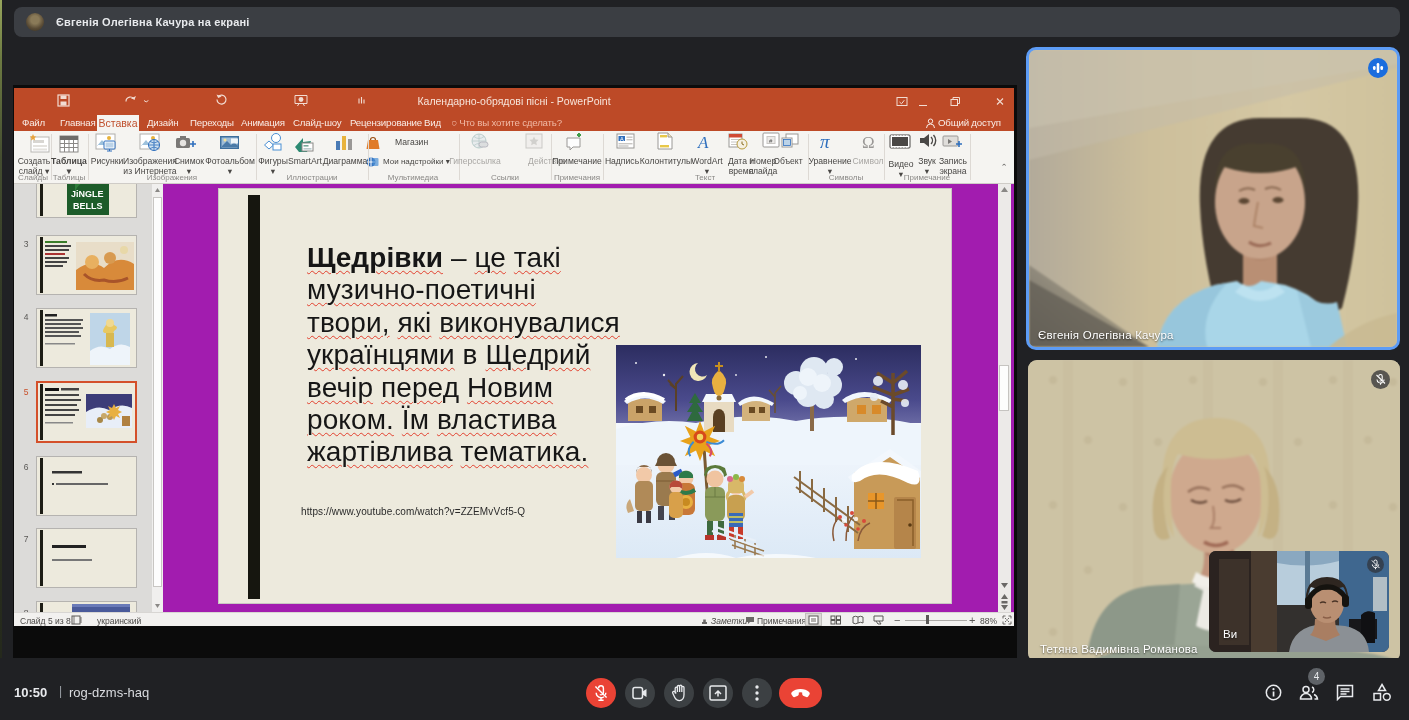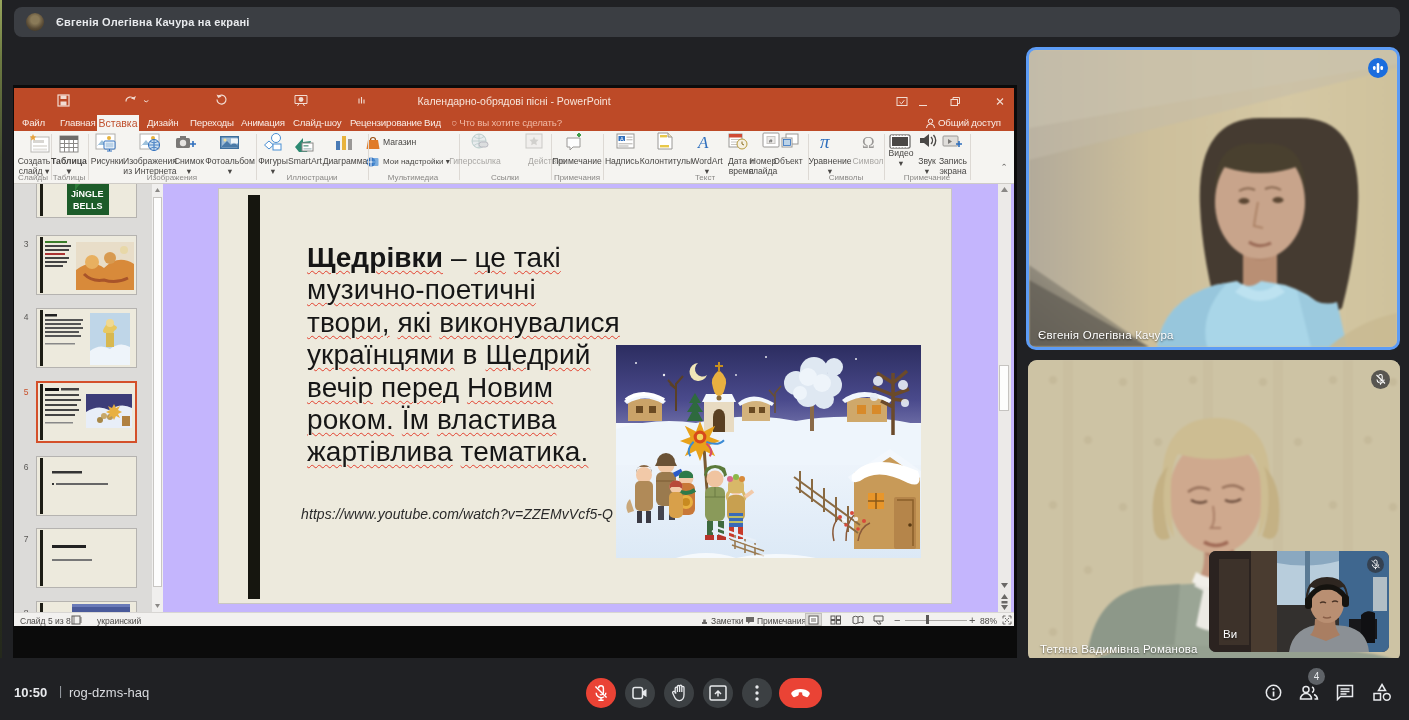--- a/index.html
+++ b/index.html
@@ -31,34 +31,34 @@
   #tab-active { position:absolute; left:83px; top:27px; width:42px; height:16px; background:#f5f4f1; color:#c0502e;
      text-align:center; line-height:16px; font-size:10.5px; }
 
   
   #ribbon { left:0; top:43px; width:1000px; height:53px; background:#f5f4f1; border-bottom:1px solid #cfccc7; }
   .glabel { position:absolute; top:42px; font-size:8px; color:#8a8886; width:120px; margin-left:-60px; text-align:center; }
   .gdiv { position:absolute; top:3px; width:1px; height:46px; background:#ddd9d4; }
   .blab { position:absolute; font-size:8.6px; color:#494745; width:90px; margin-left:-45px; text-align:center; line-height:9.5px; }
 
   
-  #docarea { left:0; top:96px; width:1000px; height:428px; background:#c4b5fd; overflow:hidden; }
+  #docarea { left:0; top:96px; width:1000px; height:428px; background:#a21caf; overflow:hidden; }
   #panel { position:absolute; left:0; top:0; width:127px; height:428px; background:#dcdbd9; overflow:hidden; }
   .snum { position:absolute; left:4px; width:16px; text-align:center; font-size:8.5px; color:#5a5856; }
   .thumb { position:absolute; left:22px; width:101px; height:60px; background:#edeadd; border:1px solid #b5b3b0; }
   .thumb .bar { position:absolute; left:3px; top:1px; width:2.5px; height:56px; background:#1d1d15; }
   #vscroll { position:absolute; left:138px; top:0; width:11px; height:428px; background:#f0efee; }
   #vscroll .vthumb { position:absolute; left:1px; top:13px; width:9px; height:390px; background:#fdfdfd; border:1px solid #c8c6c3; }
 
   
   #slide { position:absolute; left:205px; top:5px; width:732px; height:414px; background:#edeadd; box-shadow:0 0 0 1px #c9c7c2; }
   #sbar { position:absolute; left:29px; top:6px; width:12px; height:404px; background:#16160f; }
   #stext { position:absolute; left:88px; top:53px; width:340px; font-size:28px; line-height:32.4px; color:#161616; letter-spacing:0.1px;}
   .sq { text-decoration:underline; text-decoration-style:wavy; text-decoration-color:#e2402e; text-decoration-thickness:1px; text-underline-offset:3px; }
-  #surl { position:absolute; left:82px; top:317px; font-size:14px; color:#2a2a2a; letter-spacing:0.1px;font-style:italic; }
+  #surl { position:absolute; left:82px; top:317px; font-size:10px; color:#2a2a2a; letter-spacing:0.1px; }
   #spic { position:absolute; left:397px; top:156px; width:305px; height:213px; }
 
   
   #escroll { position:absolute; left:984px; top:0; width:13px; height:428px; background:#eceae8; }
   #escroll .t { position:absolute; left:1px; top:181px; width:10px; height:46px; background:#fdfdfd; border:1px solid #c6c4c1; }
 
   
   #sstatus { left:0; top:524px; width:1000px; height:14px; background:#f2f1ef; border-top:1px solid #d8d6d3; font-size:8.5px; color:#4a4846; }
 
   
@@ -284,34 +284,34 @@
         <div class="glabel" style="left:913px;">Примечание</div>
         <div class="blab" style="left:20px;top:26px;">Создать<br>слайд ▾</div>
         <div class="blab" style="left:55px;top:26px;font-weight:bold;">Таблица<br>▾</div>
         <div class="blab" style="left:93px;top:26px;">Рисунки</div>
         <div class="blab" style="left:136px;top:26px;">Изображения<br>из Интернета</div>
         <div class="blab" style="left:175px;top:26px;">Снимок<br>▾</div>
         <div class="blab" style="left:216px;top:26px;">Фотоальбом<br>▾</div>
         <div class="blab" style="left:259px;top:26px;">Фигуры<br>▾</div>
         <div class="blab" style="left:291px;top:26px;">SmartArt</div>
         <div class="blab" style="left:331px;top:26px;">Диаграмма</div>
-        <div class="blab" style="left:369px;top:7px; width:70px; margin-left:0; text-align:left;">Магазин</div>
+        <div class="blab" style="left:369px;top:7px; width:70px; margin-left:12px; text-align:left;">Магазин</div>
         <div class="blab" style="left:369px;top:26px; width:80px; margin-left:0; text-align:left; font-size:8px;">Мои надстройки ▾</div>
         <div class="blab" style="left:461px;top:26px; color:#a9a7a4;">Гиперссылка</div>
         <div class="blab" style="left:530px;top:26px; color:#a9a7a4;padding-left:6px;">Действие</div>
         <div class="blab" style="left:563px;top:26px;">Примечание</div>
         <div class="blab" style="left:608px;top:26px;">Надпись</div>
         <div class="blab" style="left:652px;top:26px;">Колонтитулы</div>
         <div class="blab" style="left:693px;top:26px;">WordArt<br>▾</div>
         <div class="blab" style="left:727px;top:26px;">Дата и<br>время</div>
         <div class="blab" style="left:749px;top:26px;">Номер<br>слайда</div>
         <div class="blab" style="left:774px;top:26px;">Объект</div>
         <div class="blab" style="left:816px;top:26px;">Уравнение<br>▾</div>
         <div class="blab" style="left:854px;top:26px; color:#a9a7a4;">Символ</div>
-        <div class="blab" style="left:887px;top:18px;">Видео<br>▾</div>
+        <div class="blab" style="left:887px;top:29px;">Видео<br>▾</div>
         <div class="blab" style="left:913px;top:26px;">Звук<br>▾</div>
         <div class="blab" style="left:939px;top:26px;">Запись<br>экрана</div>
         <div class="blab" style="left:990px;top:32px; color:#6a6866;">⌃</div>
       </div>
       <div id="docarea" class="abs">
         <div id="panel">
           <div class="thumb" style="top:-28px; height:62px;">
             <div class="bar" style="height:58px;"></div>
             <svg class="abs" style="left:30px;top:6px;" width="42" height="52" viewBox="0 0 42 52">
                 <rect x="0" y="0" width="42" height="52" fill="#1d5c2a"></rect>
@@ -626,21 +626,21 @@
       <div id="sstatus" class="abs">
         <div class="abs" style="left:6px;top:3px;">Слайд 5 из 8</div>
         <svg class="abs" style="left:57px;top:2px;" width="12" height="10" viewBox="0 0 12 10" fill="none" stroke="#5a5856" stroke-width="1">
             <rect x="1" y="1" width="8" height="8"></rect>
             <path d="M3 1 v8 M9 3 l2 0 m-2 2 h2 m-2 2 h2" stroke-width=".8"></path>
           </svg>
         <div class="abs" style="left:83px;top:3px;">украинский</div>
         <svg class="abs" style="left:686px;top:3px;" width="9" height="9" viewBox="0 0 9 9" fill="#6a6866">
             <path d="M2 6 h5 v2 h-5 z M3.2 6 V3.5 h2.6 V6 M4.5 3.5 V1.5 m-1.2 .8 h2.4"></path>
           </svg>
-        <div class="abs" style="left:697px;top:3px;">Заметки</div>
+        <div class="abs" style="left:697px;top:3px;font-style:italic;">Заметки</div>
         <svg class="abs" style="left:731px;top:3px;" width="10" height="9" viewBox="0 0 10 9" fill="#6a6866">
             <path d="M1 1 h8 v5 h-4 l-2 2 v-2 h-2 z"></path>
           </svg>
         <div class="abs" style="left:743px;top:3px;">Примечания</div>
         <div class="abs" style="left:791px;top:0px;width:17px;height:13px;background:#dddbd8;border:1px solid #c2c0bd;"></div>
         <svg class="abs" style="left:794px;top:2px;" width="11" height="10" viewBox="0 0 11 10" fill="none" stroke="#5a5856" stroke-width="1">
             <rect x="1" y="1" width="9" height="8" fill="#fff"></rect>
             <rect x="3" y="3" width="5" height="4" fill="#b5b3b0" stroke="none"></rect>
           </svg>
         <svg class="abs" style="left:816px;top:2px;" width="11" height="10" viewBox="0 0 11 10" fill="none" stroke="#5a5856" stroke-width="1">

